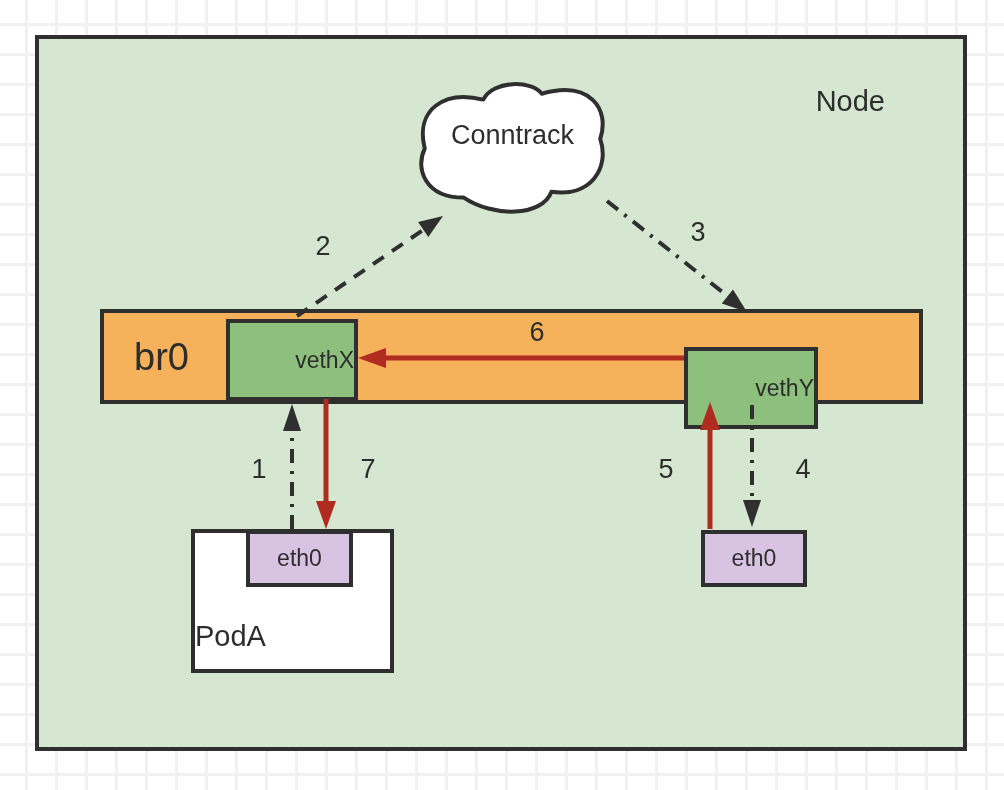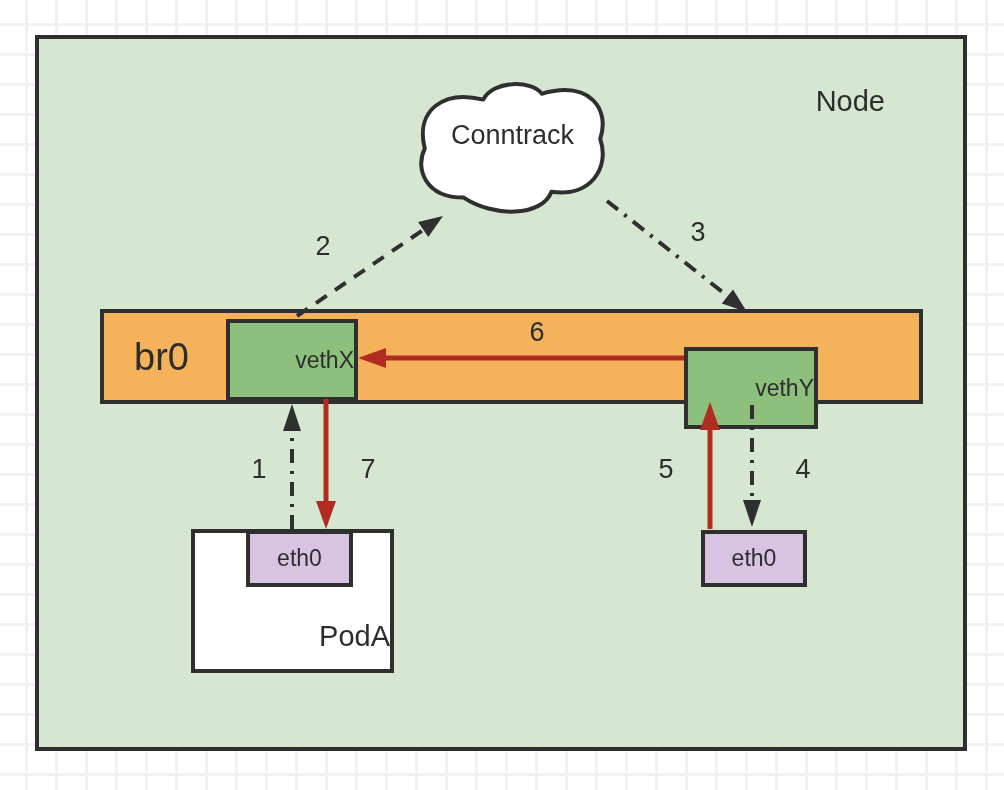--- a/index.html
+++ b/index.html
@@ -72,21 +72,21 @@
   .vethy { left: 684px; top: 319px; width: 134px; height: 82px; margin-top: 28px; }
   .pod {
     background: #ffffff;
     z-index: 2;
   }
   .pod-a { left: 191px; top: 529px; width: 203px; height: 144px; }
   .pod-b { left: 651px; top: 529px; width: 203px; height: 144px; }
   .pod-label {
     position: absolute;
     left: 0; bottom: 16px; width: 100%;
-    text-align: right;
+    text-align: left;
     font-size: 29px;
   }
   .eth {
     background: #d9c3e2;
     z-index: 3;
     display: flex; align-items: center; justify-content: center;
     font-size: 23px;
   }
   .eth-a { left: 246px; top: 530px; width: 107px; height: 57px; }
   .eth-b { left: 701px; top: 530px; width: 106px; height: 57px; }

